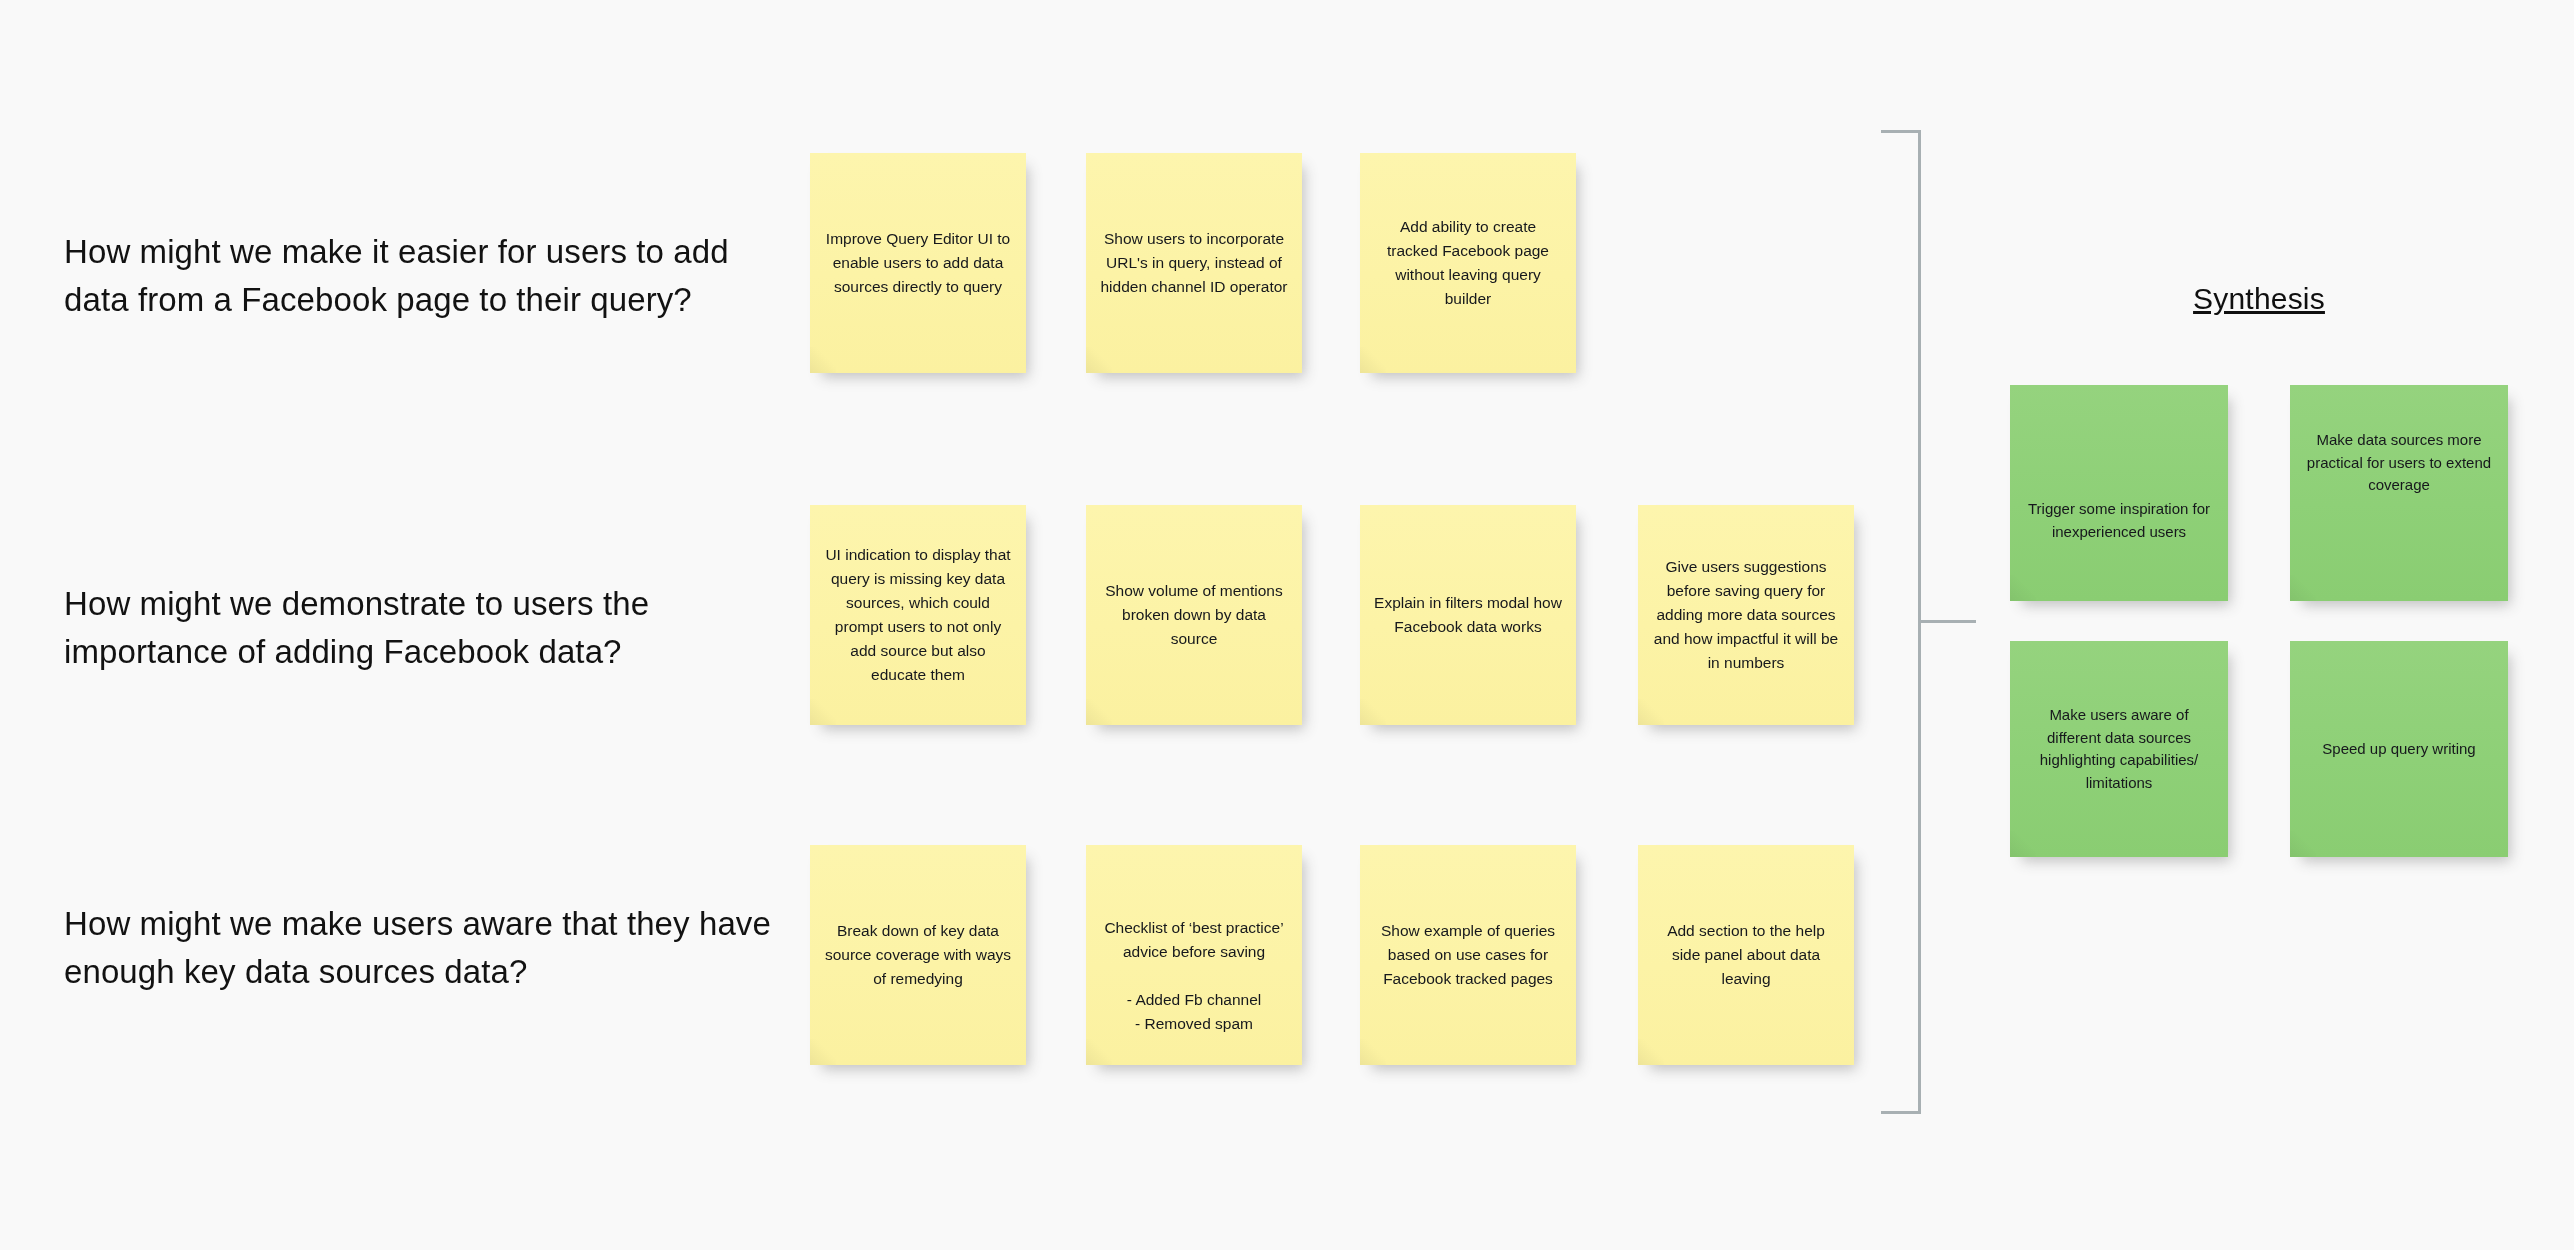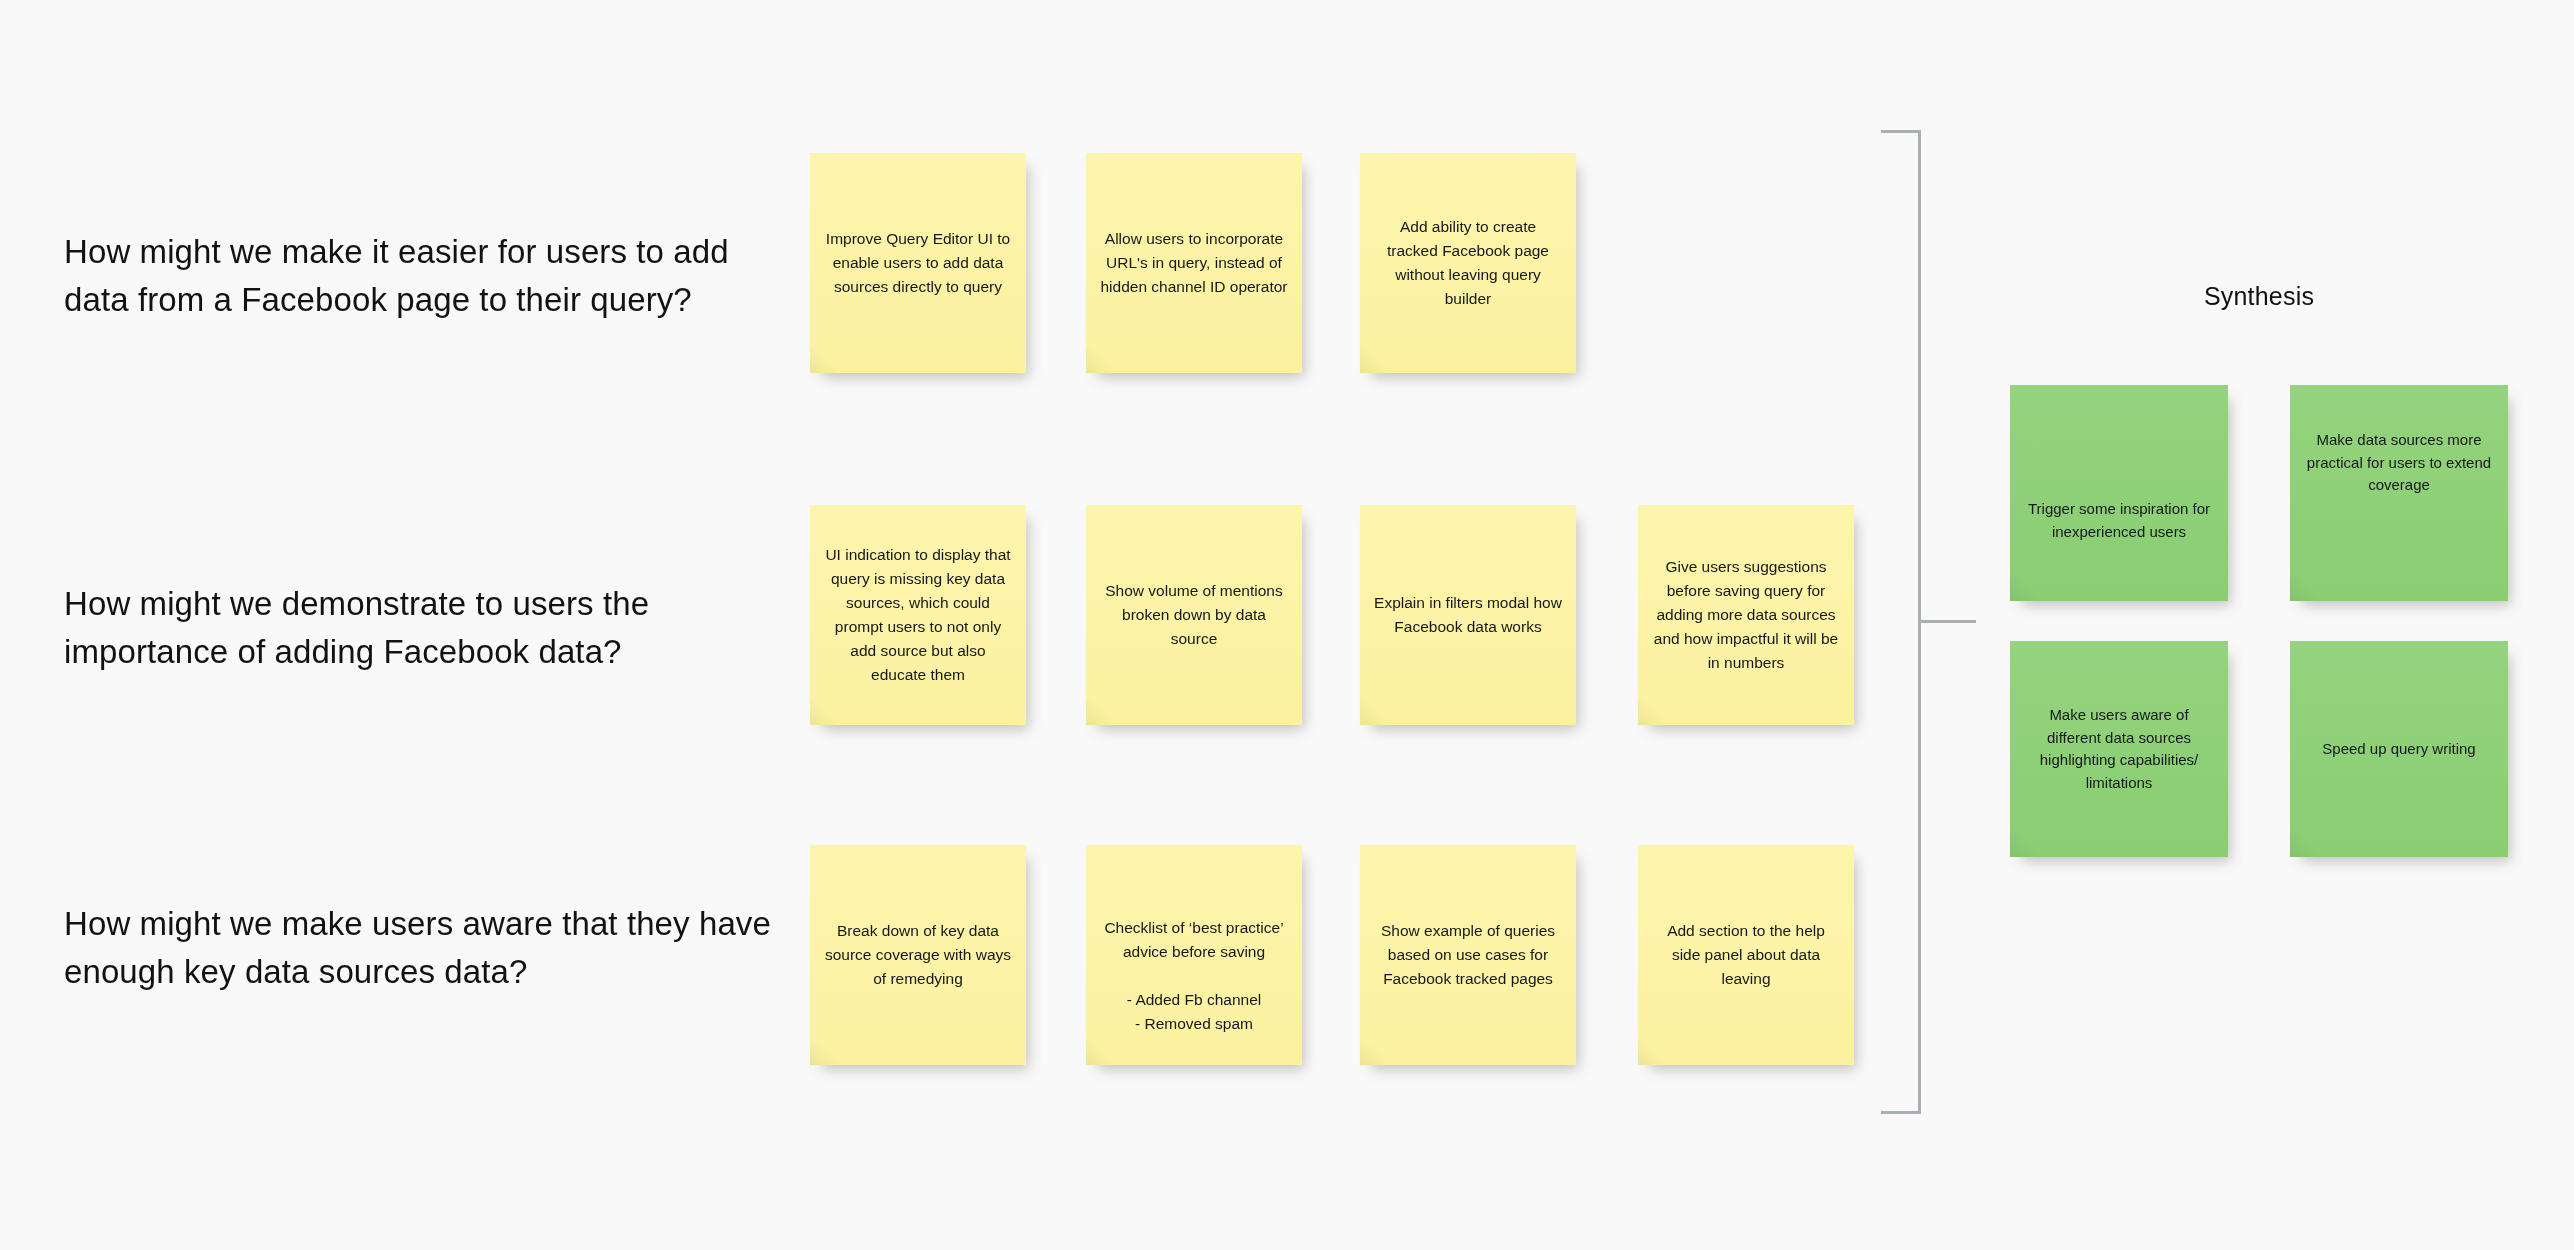--- a/index.html
+++ b/index.html
@@ -113,24 +113,25 @@
   .grow-1 { top: 385px; }
   .grow-2 { top: 641px; }
 
   
   #synthesis-title {
     position: absolute;
     left: 2010px;
     top: 282px;
     width: 498px;
     text-align: center;
-    font-size: 25px;
+    font-size: 30px;
     color: #101010;
     font-weight: 400;
     letter-spacing: 0.2px;
+    text-decoration: underline;
   }
 
   
   #bracket {
     position: absolute;
     left: 1878px;
     top: 130px;
     width: 100px;
     height: 990px;
     pointer-events: none;
@@ -170,21 +171,21 @@
 <div id="board">
 
   <div class="hmw hmw-1">How might we make it easier for users to add data from a Facebook page to their query?</div>
   <div class="hmw hmw-2">How might we demonstrate to users the importance of adding Facebook data?</div>
   <div class="hmw hmw-3">How might we make users aware that they have enough key data sources data?</div>
 
   <div class="note note-yellow col-1 row-1 va-mid">
     <span class="note-text">Improve Query Editor UI to enable users to add data sources directly to query</span>
   </div>
   <div class="note note-yellow col-2 row-1 va-mid">
-    <span class="note-text">Allow users to incorporate URL's in query, instead of hidden channel ID operator</span>
+    <span class="note-text">Show users to incorporate URL's in query, instead of hidden channel ID operator</span>
   </div>
   <div class="note note-yellow col-3 row-1 va-mid">
     <span class="note-text">Add ability to create tracked Facebook page without leaving query builder</span>
   </div>
 
   <div class="note note-yellow col-1 row-2 va-mid">
     <span class="note-text">UI indication to display that query is missing key data sources, which could prompt users to not only add source but also educate them</span>
   </div>
   <div class="note note-yellow col-2 row-2 va-mid">
     <span class="note-text">Show volume of mentions broken down by data source</span>

